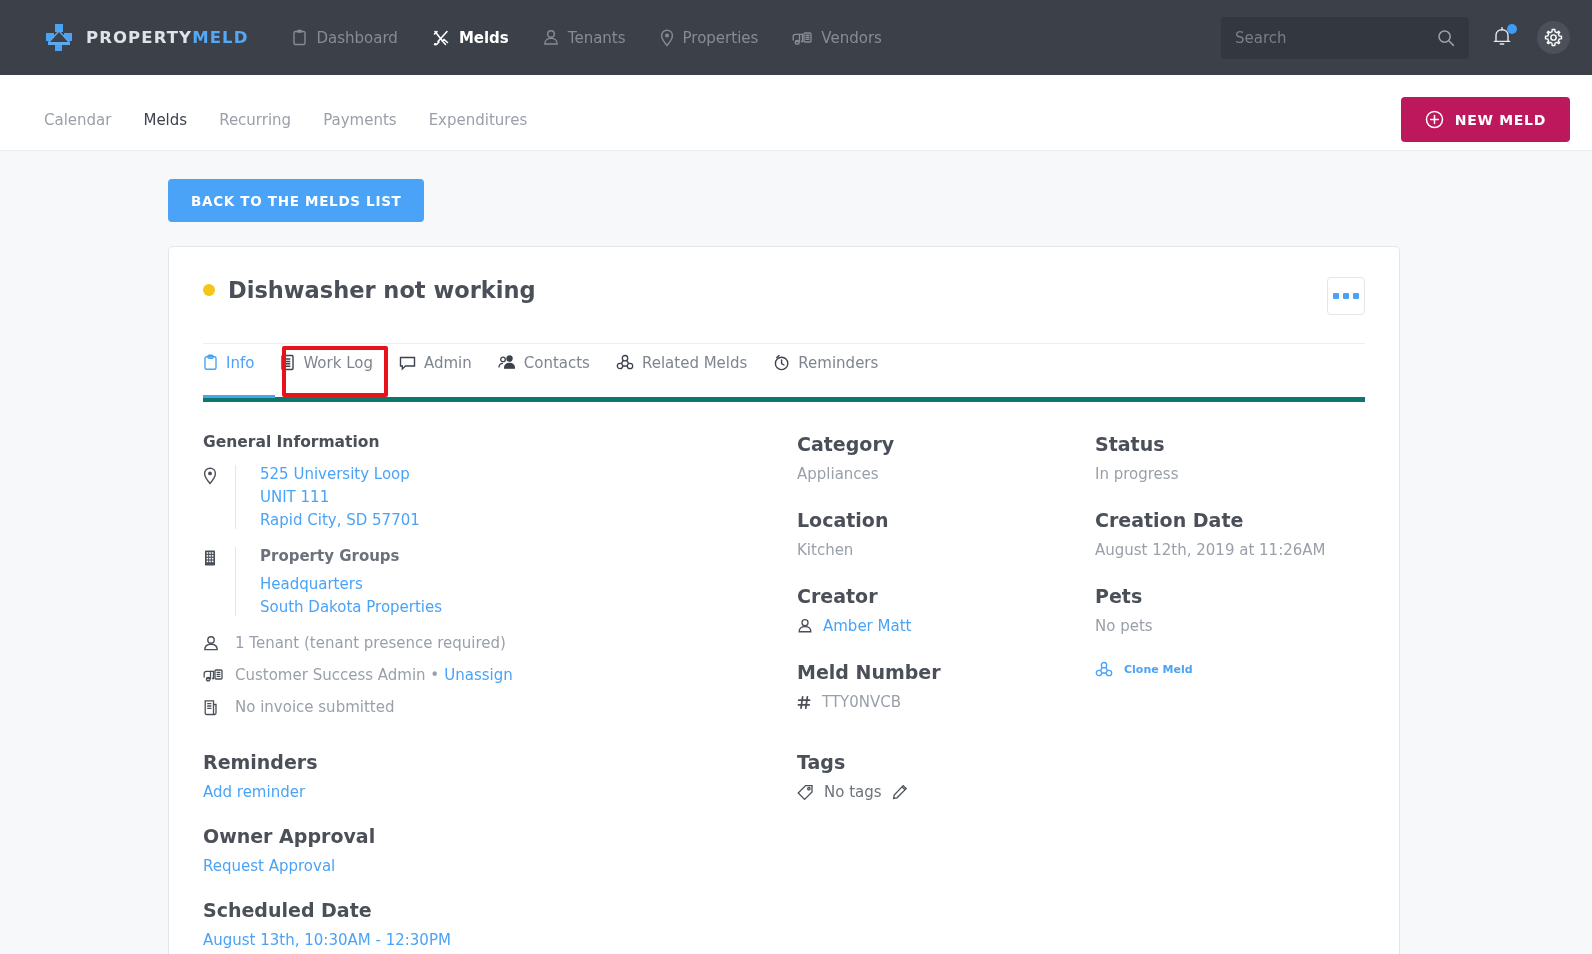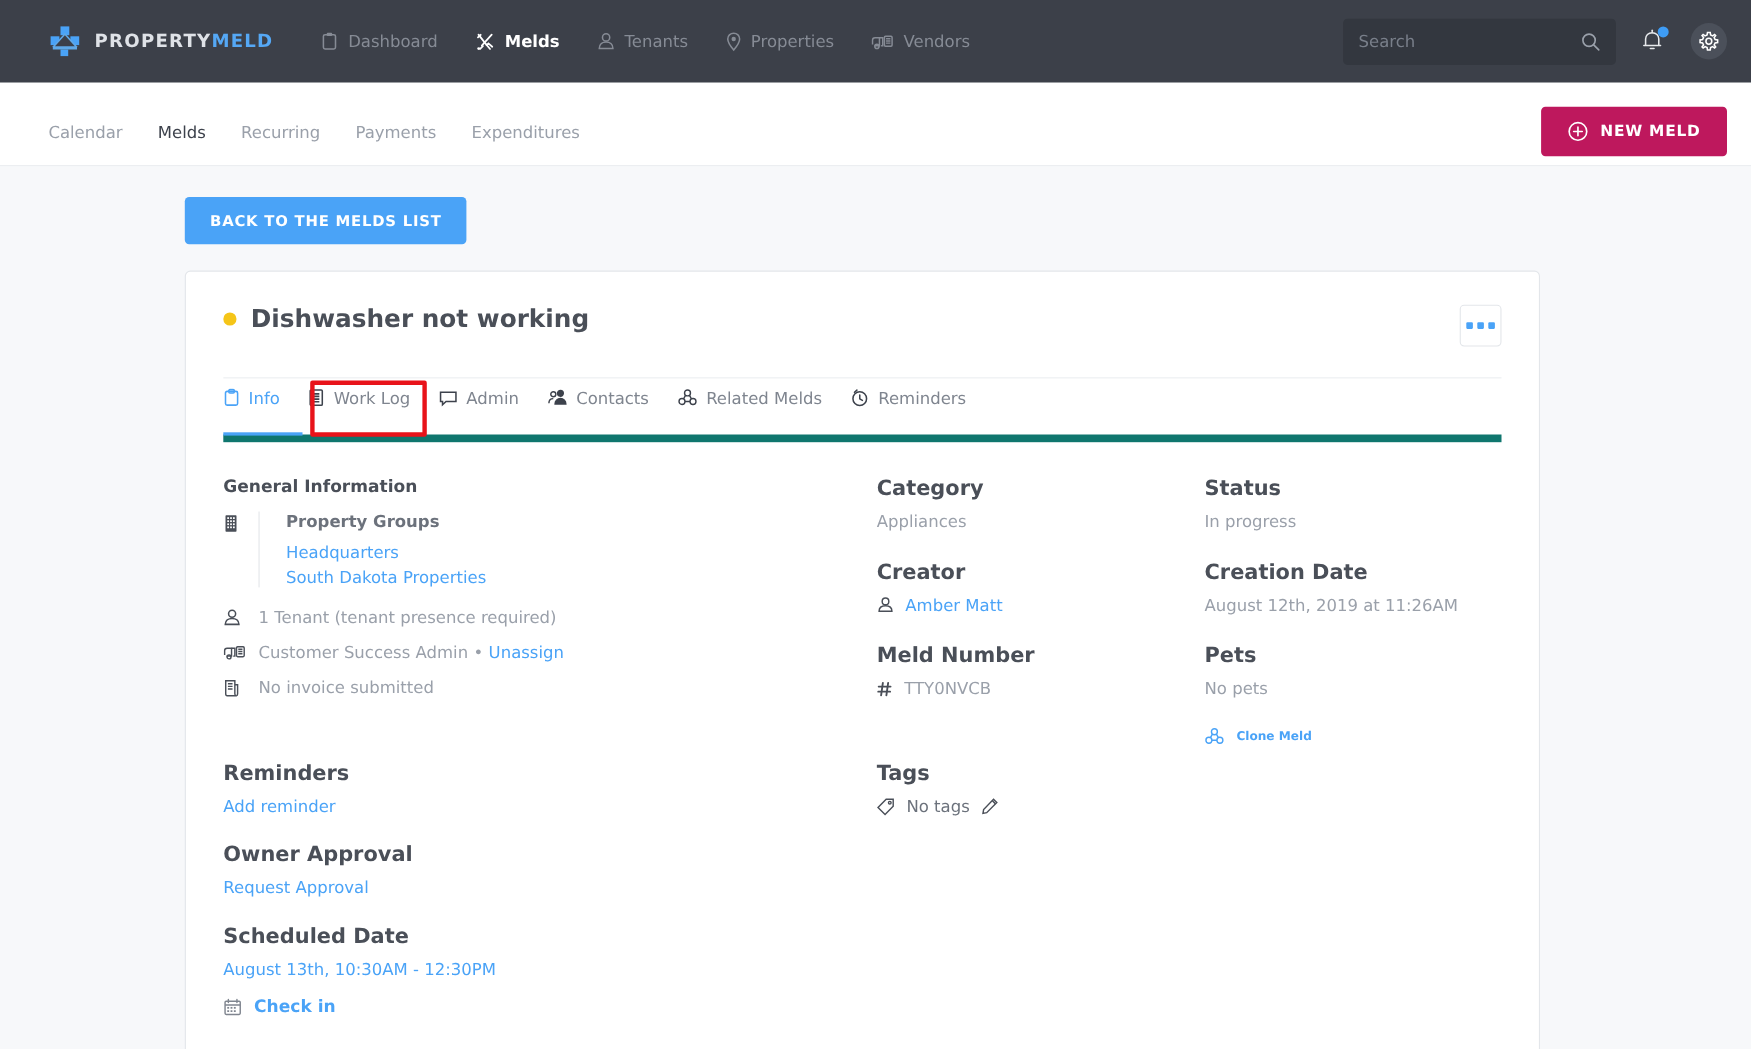--- a/index.html
+++ b/index.html
@@ -105,21 +105,21 @@
     display: flex; align-items: center; justify-content: center; gap: 4px;
     cursor: pointer; background: #fff;
   }
   .kebab-btn span { width: 6px; height: 6px; border-radius: 1px; background: #4aa3f7; }
 
   .title-sep { border-top: 1px solid #eceef1; margin-top: 28px; }
 
   
   .tabs {
     display: flex; align-items: flex-end; gap: 0;
-    border-bottom: 7px solid #0f766e;
+    border-bottom: 5px solid #0f766e;
     height: 58px;
     position: relative;
   }
   .tab {
     display: flex; align-items: center; gap: 8px;
     font-size: 15px; color: #7f858f; cursor: pointer;
     height: 100%; padding: 0 0 16px 0; white-space: nowrap;
     align-self: flex-end;
   }
   .tab + .tab { margin-left: 26px; justify-content: center; }
@@ -389,20 +389,34 @@
         <span>Reminders</span>
       </div>
       <div class="tab-highlight"></div>
     </div>
 
     <div class="info-grid">
 
       <div>
         <div class="sec-head">General Information</div>
 
+        <div class="row-icon addr-block">
+          <div class="ricon">
+            <svg width="14" height="18" viewBox="0 0 14 18" fill="none" stroke="#4a4f58" stroke-width="1.4">
+              <path d="M7 1.2 C3.9 1.2 1.6 3.5 1.6 6.5 C1.6 10.2 7 16.5 7 16.5 C7 16.5 12.4 10.2 12.4 6.5 C12.4 3.5 10.1 1.2 7 1.2 Z"></path>
+              <circle cx="7" cy="6.4" r="1.9" fill="#4a4f58" stroke="none"></circle>
+            </svg>
+          </div>
+          <div class="rbar"></div>
+          <div class="rlines">
+            <a class="link">525 University Loop</a>
+            <a class="link">UNIT 111</a>
+            <a class="link">Rapid City, SD 57701</a>
+          </div>
+        </div>
 
         <div class="row-icon addr-block">
           <div class="ricon">
             <svg width="14" height="18" viewBox="0 0 14 18" fill="#4a4f58">
               <rect x="2" y="1.5" width="10" height="15" rx="0.7"></rect>
               <g fill="#ffffff">
                 <rect x="3.6" y="3.2" width="1.6" height="1.6"></rect>
                 <rect x="6.2" y="3.2" width="1.6" height="1.6"></rect>
                 <rect x="8.8" y="3.2" width="1.6" height="1.6"></rect>
                 <rect x="3.6" y="6" width="1.6" height="1.6"></rect>
@@ -458,20 +472,24 @@
             </svg>
           </span>
           <span>No invoice submitted</span>
         </div>
       </div>
 
       <div>
         <div class="field-block">
           <div class="field-label">Category</div>
           <div class="field-value">Appliances</div>
+        </div>
+        <div class="field-block">
+          <div class="field-label">Location</div>
+          <div class="field-value">Kitchen</div>
         </div>
         <div class="field-block">
           <div class="field-label">Creator</div>
           <div class="field-value" style="display:flex;align-items:center;gap:10px">
             <span>
               <svg width="16" height="16" viewBox="0 0 16 17" fill="none" stroke="#4a4f58" stroke-width="1.4">
                 <circle cx="8" cy="5" r="3.2"></circle>
                 <path d="M1.8 14.6 C1.8 11 4.6 9.2 8 9.2 C11.4 9.2 14.2 11 14.2 14.6 Z"></path>
               </svg>
             </span>

